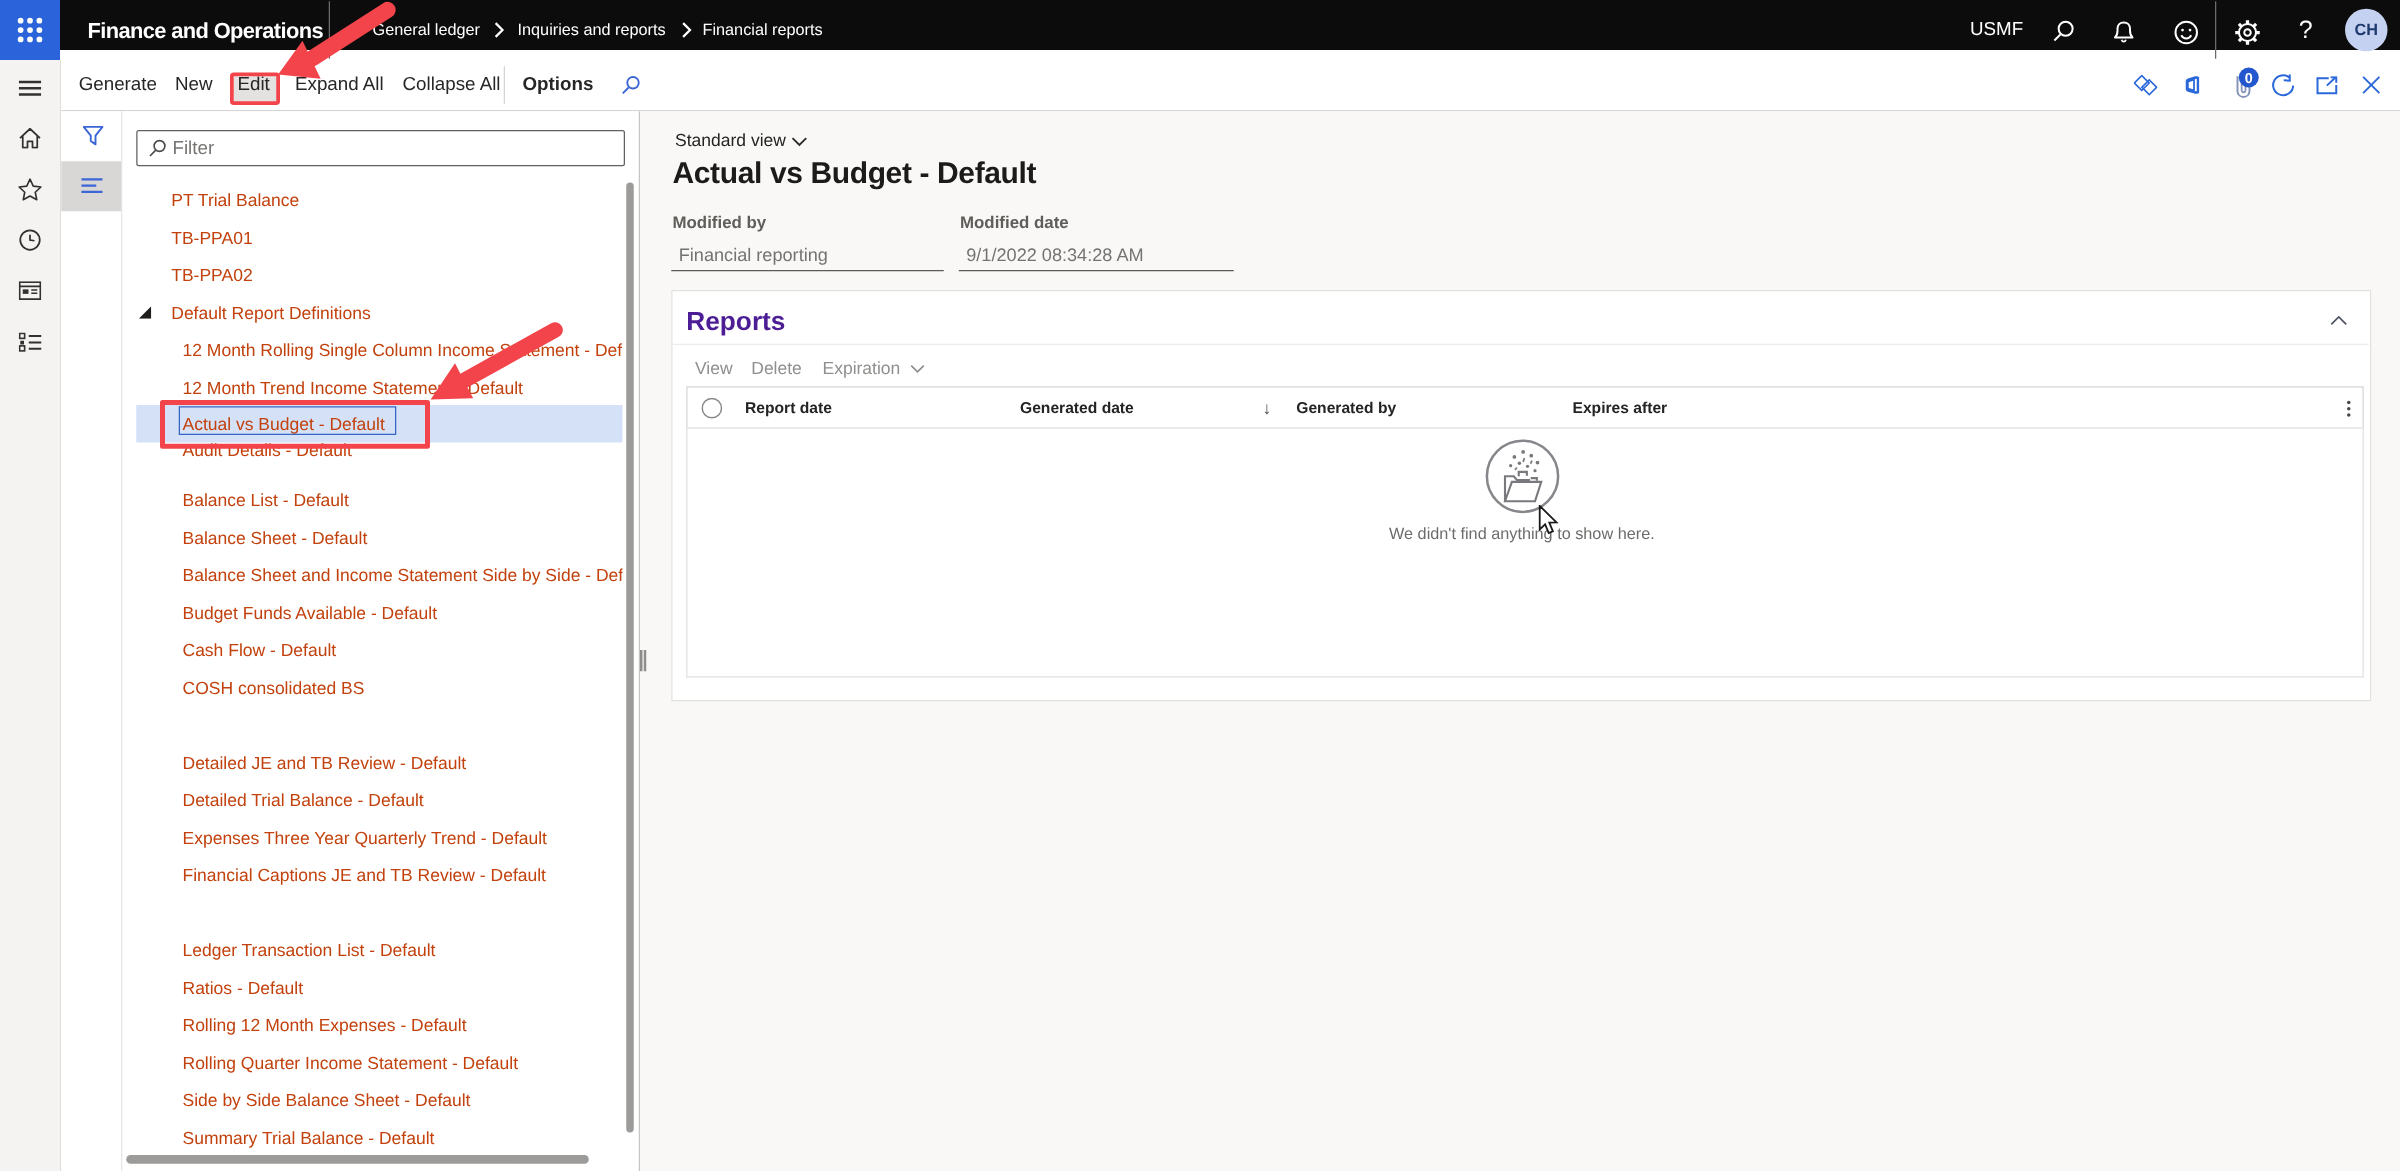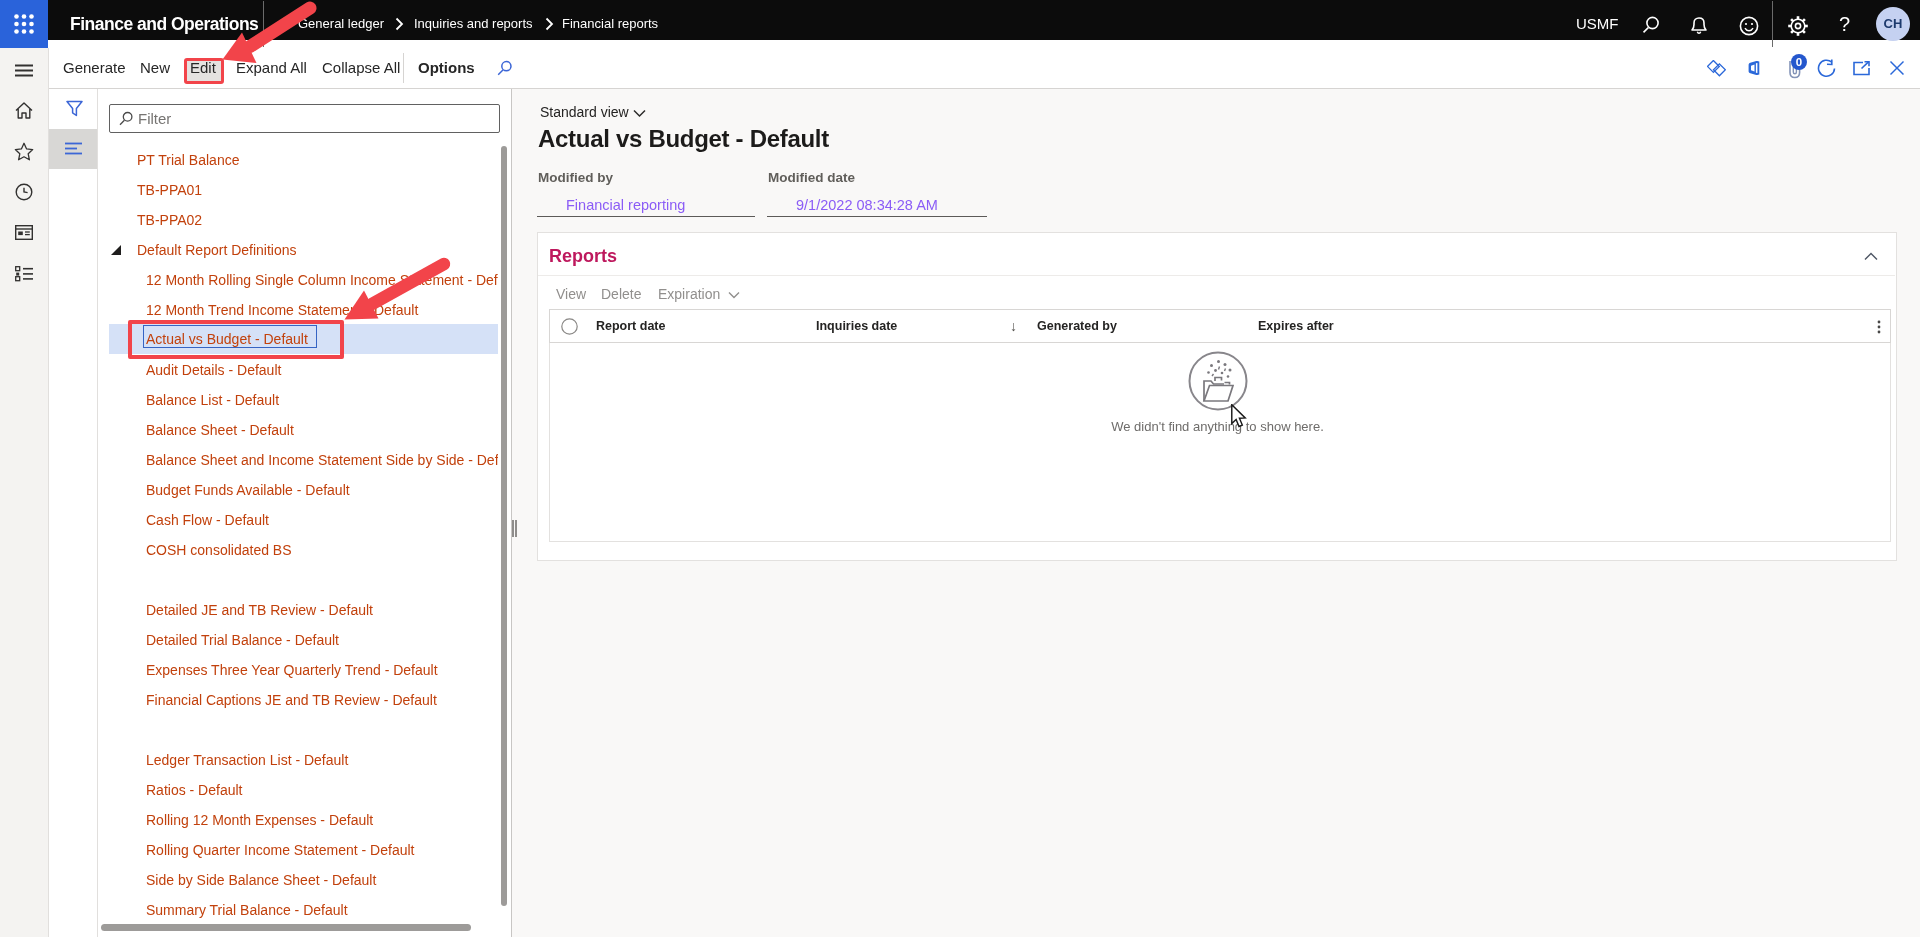--- a/index.html
+++ b/index.html
@@ -53,27 +53,27 @@
   #hscroll { position:absolute; left:3px; top:835px; width:370px; height:7px; background:#9d9b99; border-radius:3.5px; }
 
   
   #grip1, #grip2 { position:absolute; width:2px; height:17px; background:#8f8d8b; z-index:6; }
 
   
   #content { position:absolute; top:89px; left:512px; width:1408px; height:848px; background:#f9f8f7; }
   #stdview { position:absolute; left:28px; top:15px; font-size:14px; color:#252423; }
   #title { position:absolute; left:26px; top:36px; font-size:24px; font-weight:700; color:#1c1b1a; letter-spacing:-0.3px; }
   .flabel { position:absolute; top:81px; font-size:13.5px; font-weight:700; color:#605e5a; }
-  .fvalue { position:absolute; top:108px; font-size:14.5px; color:#8b5cf6;margin-left:23px; }
+  .fvalue { position:absolute; top:108px; font-size:14.5px; color:#737373; }
   .funder { position:absolute; top:127px; height:1px; background:#5c5a58; }
 
   
   #card { position:absolute; left:25px; top:143px; width:1360px; height:329px; background:#fff;
     border:1px solid #e3e1df; }
-  #cardtitle { position:absolute; left:11px; top:13px; font-size:18px; font-weight:700; color:#be185d; }
+  #cardtitle { position:absolute; left:11px; top:13px; font-size:21px; font-weight:700; color:#4c1d95; }
   #cardhdrline { position:absolute; left:0; top:42px; width:1357px; height:1px; background:#edebe9; }
   .gbtn { position:absolute; top:49px; height:24px; line-height:24px; font-size:14px; color:#918f8d; }
   #ghead { position:absolute; left:11px; top:76px; width:1342px; height:34px;
     border:1px solid #d8d6d4; background:#fff; }
   .gcol { position:absolute; top:0; height:32px; line-height:32px; font-size:12.5px; font-weight:700; color:#252423; }
   #gbody { position:absolute; left:11px; top:110px; width:1342px; height:199px;
     border-left:1px solid #e3e1df; border-right:1px solid #e3e1df; border-bottom:1px solid #e3e1df; background:#fff; }
   #emptytext { position:absolute; left:0; top:186px; width:1359px; text-align:center;
     font-size:13px; color:#6e6c6a; }
 </style>
@@ -275,21 +275,21 @@
     <div class="lrow" style="top:116px;"><span>TB-PPA02</span></div>
     <div class="lrow" style="top:146px;"><span>Default Report Definitions</span></div>
     <svg style="position:absolute; left:13px; top:156px;" width="10" height="10" viewBox="0 0 10 10">
       <polygon points="10,0 10,10 0,10" fill="#1f1e1d"></polygon>
     </svg>
     <div class="lrow child" style="top:176px;"><span>12 Month Rolling Single Column Income Statement - Def</span></div>
     <div class="lrow child" style="top:206px;"><span>12 Month Trend Income Statement - Default</span></div>
     <div class="lrow child" id="selrow" style="top:235px;"><span>Actual vs Budget - Default</span>
       <div id="selfocus"></div>
     </div>
-    <div class="lrow child" style="top:266px;"><span>Audit Details - Default</span></div>
+    <div class="lrow child" style="top:256px;"><span>Audit Details - Default</span></div>
     <div class="lrow child" style="top:296px;"><span>Balance List - Default</span></div>
     <div class="lrow child" style="top:326px;"><span>Balance Sheet - Default</span></div>
     <div class="lrow child" style="top:356px;"><span>Balance Sheet and Income Statement Side by Side - Defau</span></div>
     <div class="lrow child" style="top:386px;"><span>Budget Funds Available - Default</span></div>
     <div class="lrow child" style="top:416px;"><span>Cash Flow - Default</span></div>
     <div class="lrow child" style="top:446px;"><span>COSH consolidated BS</span></div>
     <div class="lrow child" style="top:506px;"><span>Detailed JE and TB Review - Default</span></div>
     <div class="lrow child" style="top:536px;"><span>Detailed Trial Balance - Default</span></div>
     <div class="lrow child" style="top:566px;"><span>Expenses Three Year Quarterly Trend - Default</span></div>
     <div class="lrow child" style="top:596px;"><span>Financial Captions JE and TB Review - Default</span></div>
@@ -329,21 +329,21 @@
       <div class="gbtn" style="left:63px;">Delete</div>
       <div class="gbtn" style="left:120px;">Expiration</div>
       <svg style="position:absolute; left:190px; top:58px;" width="12" height="8" viewBox="0 0 12 8">
         <path d="M1 1.5 L6 6.5 L11 1.5" stroke="#918f8d" stroke-width="1.4" fill="none"></path>
       </svg>
       <div id="ghead">
         <svg style="position:absolute; left:11px; top:8px;" width="17" height="17" viewBox="0 0 17 17">
           <circle cx="8.5" cy="8.5" r="7.7" stroke="#8a8886" stroke-width="1.2" fill="none"></circle>
         </svg>
         <div class="gcol" style="left:46px;">Report date</div>
-        <div class="gcol" style="left:266px;">Inquiries date</div>
+        <div class="gcol" style="left:266px;">Generated date</div>
         <div class="gcol" style="left:460px; font-weight:400; color:#55534f; font-size:14px;">↓</div>
         <div class="gcol" style="left:487px;">Generated by</div>
         <div class="gcol" style="left:708px;">Expires after</div>
         <svg style="position:absolute; left:1327px; top:10px;" width="4" height="14" viewBox="0 0 4 14">
           <circle cx="2" cy="2" r="1.4" fill="#494847"></circle>
             <circle cx="2" cy="7" r="1.4" fill="#494847"></circle>
             <circle cx="2" cy="12" r="1.4" fill="#494847"></circle>
         </svg>
       </div>
       <div id="gbody"></div>

